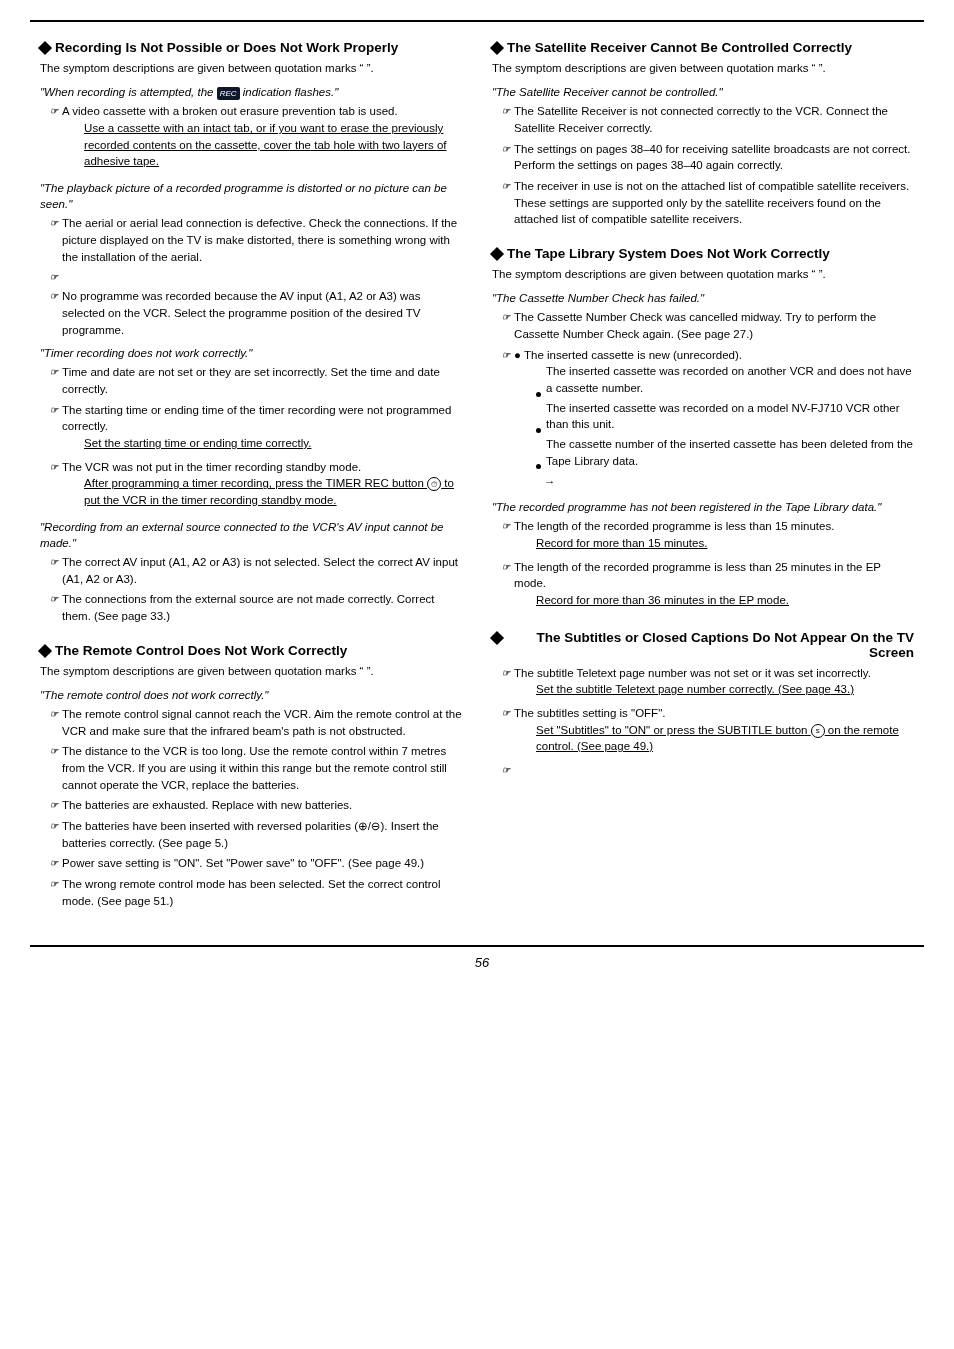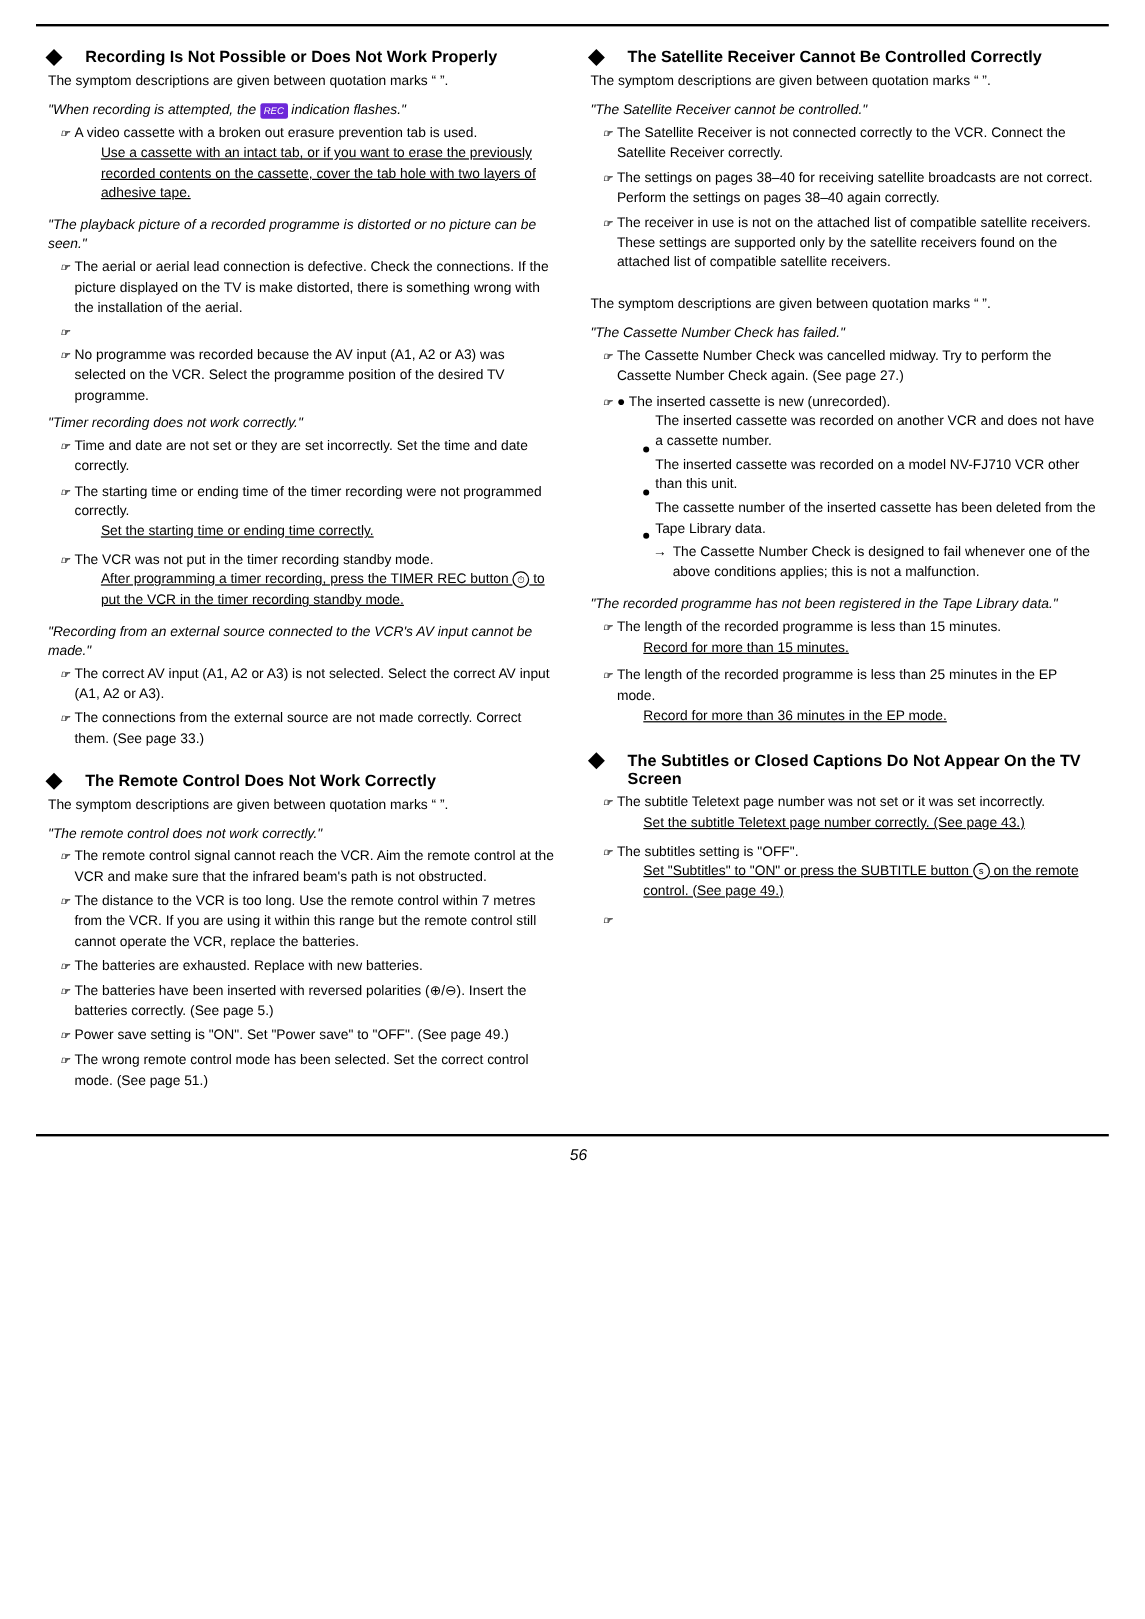--- a/index.html
+++ b/index.html
@@ -24,21 +24,22 @@
     .right-col {}
     .section {
       margin-bottom: 18px;
     }
     .section-title {
       font-size: 13.5px;
       font-weight: bold;
       margin-bottom: 5px;
       display: flex;
       align-items: flex-start;
-      gap: 21px;
+      gap: 5px;
+      text-align: right;
     }
     .diamond {
       display: inline-block;
       width: 10px;
       height: 10px;
       background: #000;
       transform: rotate(45deg);
       flex-shrink: 0;
       margin-top: 3px;
     }
@@ -104,21 +105,21 @@
     }
     .page-number {
       text-align: center;
       font-style: italic;
       margin-top: 8px;
       padding-left: 10px;
       font-size: 13px;
     }
     .cassette-icon {
       display: inline-block;
-      background: #6d28d9;
+      background: #0f172a;
       color: #fff;
       font-size: 8px;
       padding: 1px 3px;
       border-radius: 2px;
       vertical-align: middle;
     }
     .circle-num {
       display: inline-flex;
       align-items: center;
       justify-content: center;
@@ -265,20 +266,24 @@
           <div>The settings on pages 38–40 for receiving satellite broadcasts are not correct. Perform the settings on pages 38–40 again correctly.</div>
         </li>
         <li>
           <span class="note-icon">☞</span>
           <div>The receiver in use is not on the attached list of compatible satellite receivers. These settings are supported only by the satellite receivers found on the attached list of compatible satellite receivers.</div>
         </li>
       </ul>
     </div>
 
     <div class="section">
+      <div class="section-title">
+        <span class="diamond"></span>
+        <span>The Tape Library System Does Not Work Correctly</span>
+      </div>
       <div class="section-intro">
         <span>The symptom descriptions are given between quotation marks “   ”.</span>
       </div>
       <div class="symptom-title">"The Cassette Number Check has failed."</div>
       <ul class="bullet-list">
         <li>
           <span class="note-icon">☞</span>
           <div>The Cassette Number Check was cancelled midway. Try to perform the Cassette Number Check again. (See page 27.)</div>
         </li>
         <li>
@@ -292,21 +297,20 @@
             <div class="sub-bullet">
               <span class="dot"></span>
               <span>The inserted cassette was recorded on a model NV-FJ710 VCR other than this unit.</span>
             </div>
             <div class="sub-bullet">
               <span class="dot"></span>
               <span>The cassette number of the inserted cassette has been deleted from the Tape Library data.</span>
             </div>
             <div class="arrow-item">
               <span>→</span>
-              <span>The Cassette Number Check is designed to fail whenever one of the above conditions applies; this is not a malfunction.</span>
             </div>
           </div>
         </li>
       </ul>
       <div class="symptom-title">"The recorded programme has not been registered in the Tape Library data."</div>
       <ul class="bullet-list">
         <li>
           <span class="note-icon">☞</span>
           <div>The length of the recorded programme is less than 15 minutes.<br>
           <div class="sub-text">Record for more than 15 minutes.</div></div>

